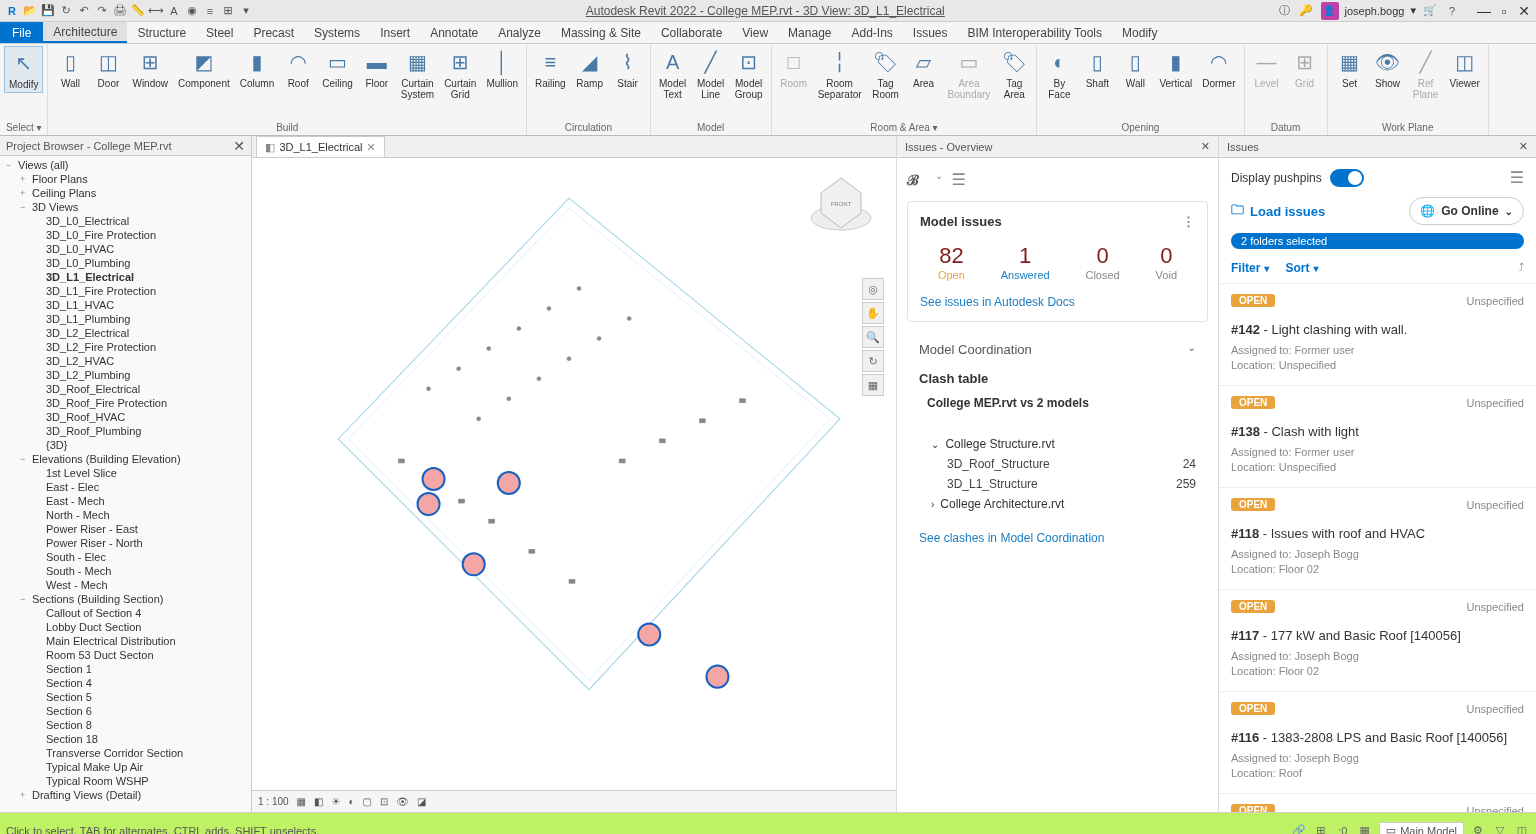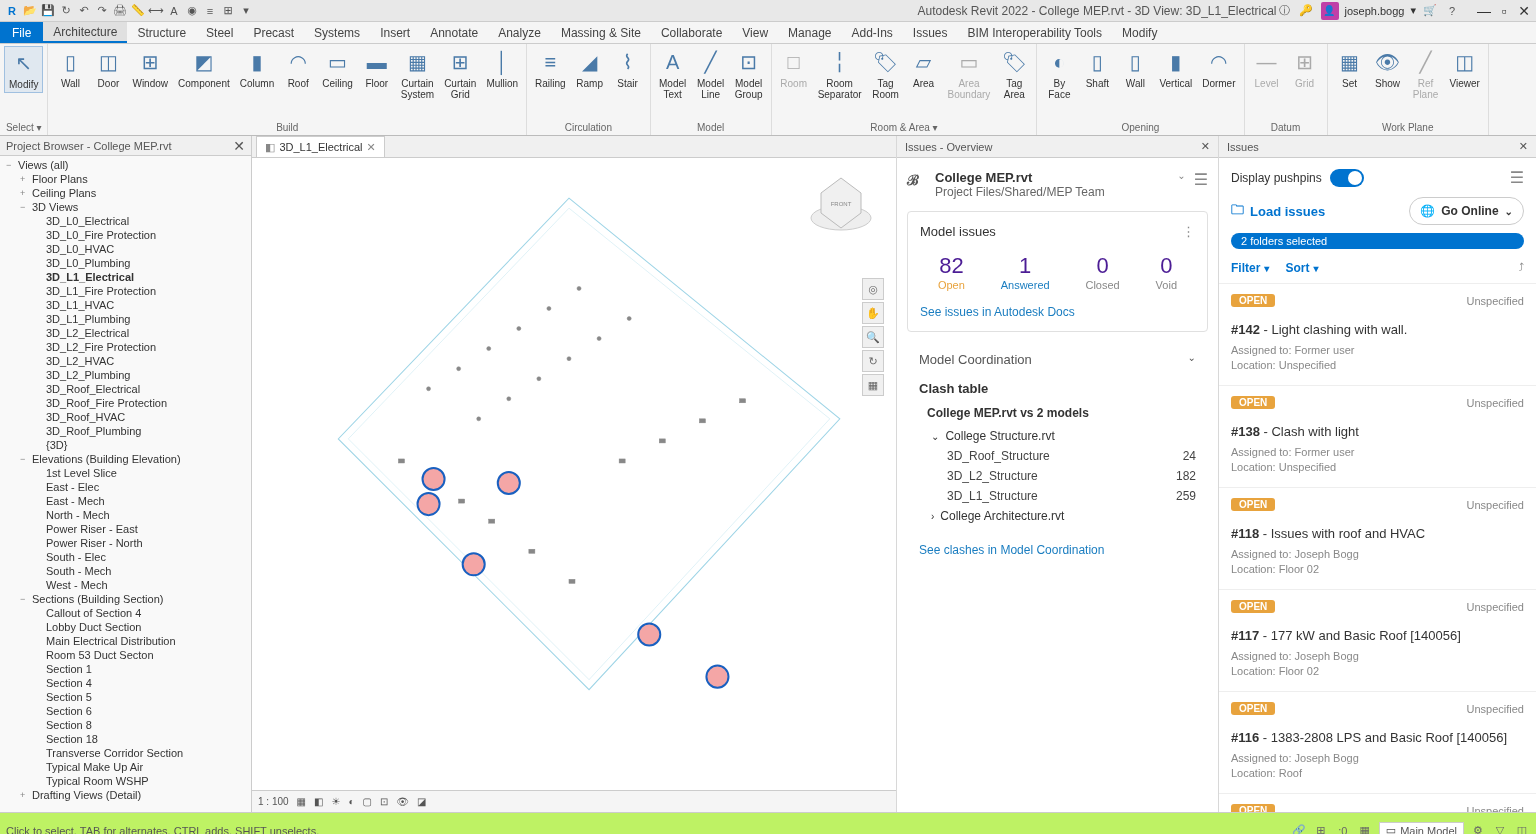--- a/index.html
+++ b/index.html
@@ -2,21 +2,21 @@
 <html><head>
 <meta charset="utf-8">
 <style>
 * { box-sizing: border-box; margin: 0; padding: 0; font-family: "Segoe UI", Arial, sans-serif; }
 body { background: #f0f0f0; width: 1536px; height: 834px; overflow: hidden; font-size: 11px; color: #333; }
 
 
 .title-bar { height: 22px; background: #e8e8e8; display: flex; align-items: center; padding: 0 4px; border-bottom: 1px solid #ccc; }
 .title-bar .qat { display: flex; gap: 2px; align-items: center; }
 .title-bar .qat-icon { width: 16px; height: 16px; display: inline-flex; align-items: center; justify-content: center; color: #555; cursor: pointer; }
-.title-bar .app-title { flex: 1; text-align: right; color: #555; font-size: 12px; }
+.title-bar .app-title { flex: 1; text-align: center; color: #555; font-size: 12px; text-decoration: underline; }
 .title-bar .user-section { display: flex; align-items: center; gap: 6px; }
 .title-bar .user-icon { width: 18px; height: 18px; background: #c040a8; border-radius: 2px; display: inline-flex; align-items: center; justify-content: center; color: white; font-size: 10px; font-weight: bold; }
 .title-bar .win-controls { display: flex; gap: 4px; margin-left: 10px; }
 .title-bar .win-btn { width: 16px; height: 16px; display: inline-flex; align-items: center; justify-content: center; cursor: pointer; font-size: 14px; }
 
 
 .ribbon-tabs { height: 22px; background: #f5f5f5; display: flex; align-items: stretch; border-bottom: 1px solid #ccc; }
 .file-tab { background: #0073cf; color: white; padding: 0 12px; display: flex; align-items: center; font-size: 12px; cursor: pointer; }
 .ribbon-tab { padding: 0 10px; display: flex; align-items: center; font-size: 12px; color: #444; cursor: pointer; }
 .ribbon-tab.active { background: #e0e0e0; border-bottom: 2px solid #0073cf; }
@@ -65,33 +65,33 @@
 .mid-panel { width: 322px; background: white; border-left: 1px solid #d8d8d8; display: flex; flex-direction: column; }
 .mid-panel-header { height: 22px; background: #f0f0f0; border-bottom: 1px solid #ccc; padding: 0 8px; display: flex; align-items: center; justify-content: space-between; font-size: 11px; color: #555; }
 .ov-body { flex: 1; overflow-y: auto; padding: 12px 10px; }
 .ov-project { display: flex; align-items: flex-start; gap: 10px; margin-bottom: 12px; }
 .ov-bim-icon { width: 18px; height: 18px; color: #555; font-weight: bold; font-size: 14px; }
 .ov-project-info { flex: 1; }
 .ov-project-name { font-size: 13px; font-weight: 600; color: #333; }
 .ov-project-path { font-size: 12px; color: #666; }
 .ov-options { display: flex; gap: 8px; color: #888; }
 .ov-card { border: 1px solid #e0e0e0; border-radius: 4px; padding: 12px; margin-bottom: 10px; }
-.ov-card-title { font-size: 13px; font-weight: 400; color: #333; margin-bottom: 14px; display: flex; justify-content: space-between; }
+.ov-card-title { font-size: 13px; font-weight: 700; color: #333; margin-bottom: 14px; display: flex; justify-content: space-between; }
 .ov-stats { display: flex; justify-content: space-around; margin-bottom: 14px; }
 .ov-stat { text-align: center; }
-.ov-stat-num { font-size: 22px; color: #4c1d95; }
+.ov-stat-num { font-size: 22px; color: #7f1d1d; }
 .ov-stat-label { font-size: 11px; }
 .ov-stat.open .ov-stat-label { color: #e8a33d; }
 .ov-stat.answered .ov-stat-label { color: #1a7dc0; }
 .ov-stat.closed .ov-stat-label, .ov-stat.void .ov-stat-label { color: #888; }
 .ov-link { color: #1a7dc0; font-size: 12px; cursor: pointer; }
 .ov-coord-header { padding: 10px 12px; display: flex; justify-content: space-between; color: #555; font-size: 13px; cursor: pointer; }
 .clash-table { padding: 4px 12px 12px 12px; }
 .clash-title { font-weight: 600; font-size: 13px; margin-bottom: 10px; }
-.clash-sub { font-size: 12px; font-weight: 600; margin-bottom: 6px; }
+.clash-sub { font-size: 12px; font-weight: 600; margin-bottom: 24px; }
 .clash-row { display: flex; justify-content: space-between; padding: 3px 0 3px 28px; font-size: 12px; color: #444; }
 .clash-group-row { display: flex; align-items: center; gap: 6px; padding: 3px 0 3px 12px; font-size: 12px; color: #333; }
 
 
 .right-panel { width: 318px; background: white; border-left: 1px solid #d8d8d8; display: flex; flex-direction: column; }
 .right-panel-header { height: 22px; background: #f0f0f0; border-bottom: 1px solid #ccc; padding: 0 8px; display: flex; align-items: center; justify-content: space-between; font-size: 11px; color: #555; }
 .rp-toolbar { padding: 10px 12px; display: flex; justify-content: space-between; align-items: center; }
 .toggle { width: 34px; height: 18px; background: #0073cf; border-radius: 9px; position: relative; cursor: pointer; }
 .toggle .knob { width: 14px; height: 14px; background: white; border-radius: 50%; position: absolute; top: 2px; right: 2px; }
 .rp-actions { padding: 0 12px 6px 12px; display: flex; align-items: center; justify-content: space-between; gap: 8px; }
@@ -631,24 +631,20 @@
   </div>
 
   <div class="mid-panel">
     <div class="mid-panel-header">
       <span>Issues - Overview</span>
       <span class="close">✕</span>
     </div>
     <div class="ov-body">
       <div class="ov-project">
         <span class="ov-bim-icon">ℬ</span>
-        <div class="ov-project-info">
-          <div class="ov-project-name">College MEP.rvt</div>
-          <div class="ov-project-path">Project Files/Shared/MEP Team</div>
-        </div>
         <div class="ov-options">
           <span class="chevron">⌄</span>
           <span class="hamburger">☰</span>
         </div>
       </div>
 
       <div class="ov-card">
         <div class="ov-card-title">
           <span>Model issues</span>
           <span style="color:#888">⋮</span>
@@ -685,24 +681,20 @@
         <div id="clash-groups">
             <div class="clash-group-row">
               <span class="chevron">⌄</span>
               <span>College Structure.rvt</span>
             </div>
             <div class="clash-row">
               <span>3D_Roof_Structure</span>
               <span>24</span>
             </div>
             <div class="clash-row">
-              <span>3D_L2_Structure</span>
-              <span>182</span>
-            </div>
-            <div class="clash-row">
               <span>3D_L1_Structure</span>
               <span>259</span>
             </div>
             <div class="clash-group-row">
               <span class="chevron">›</span>
               <span>College Architecture.rvt</span>
             </div>
           </div>
         <div class="ov-link" style="margin-top:17px">See clashes in Model Coordination</div>
       </div>

